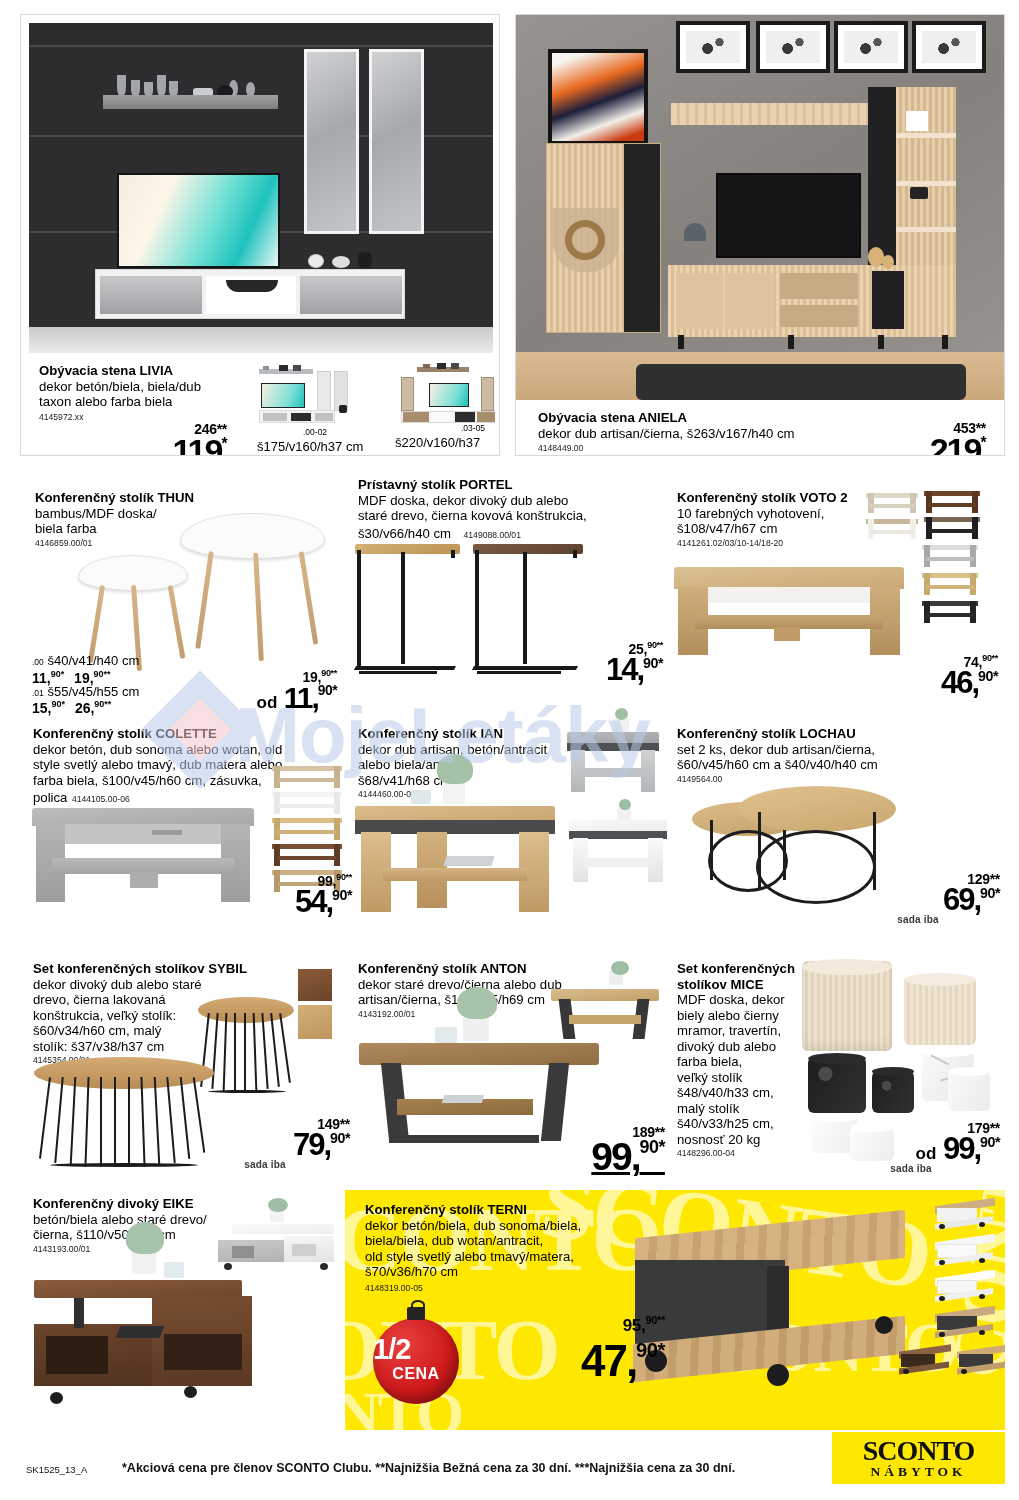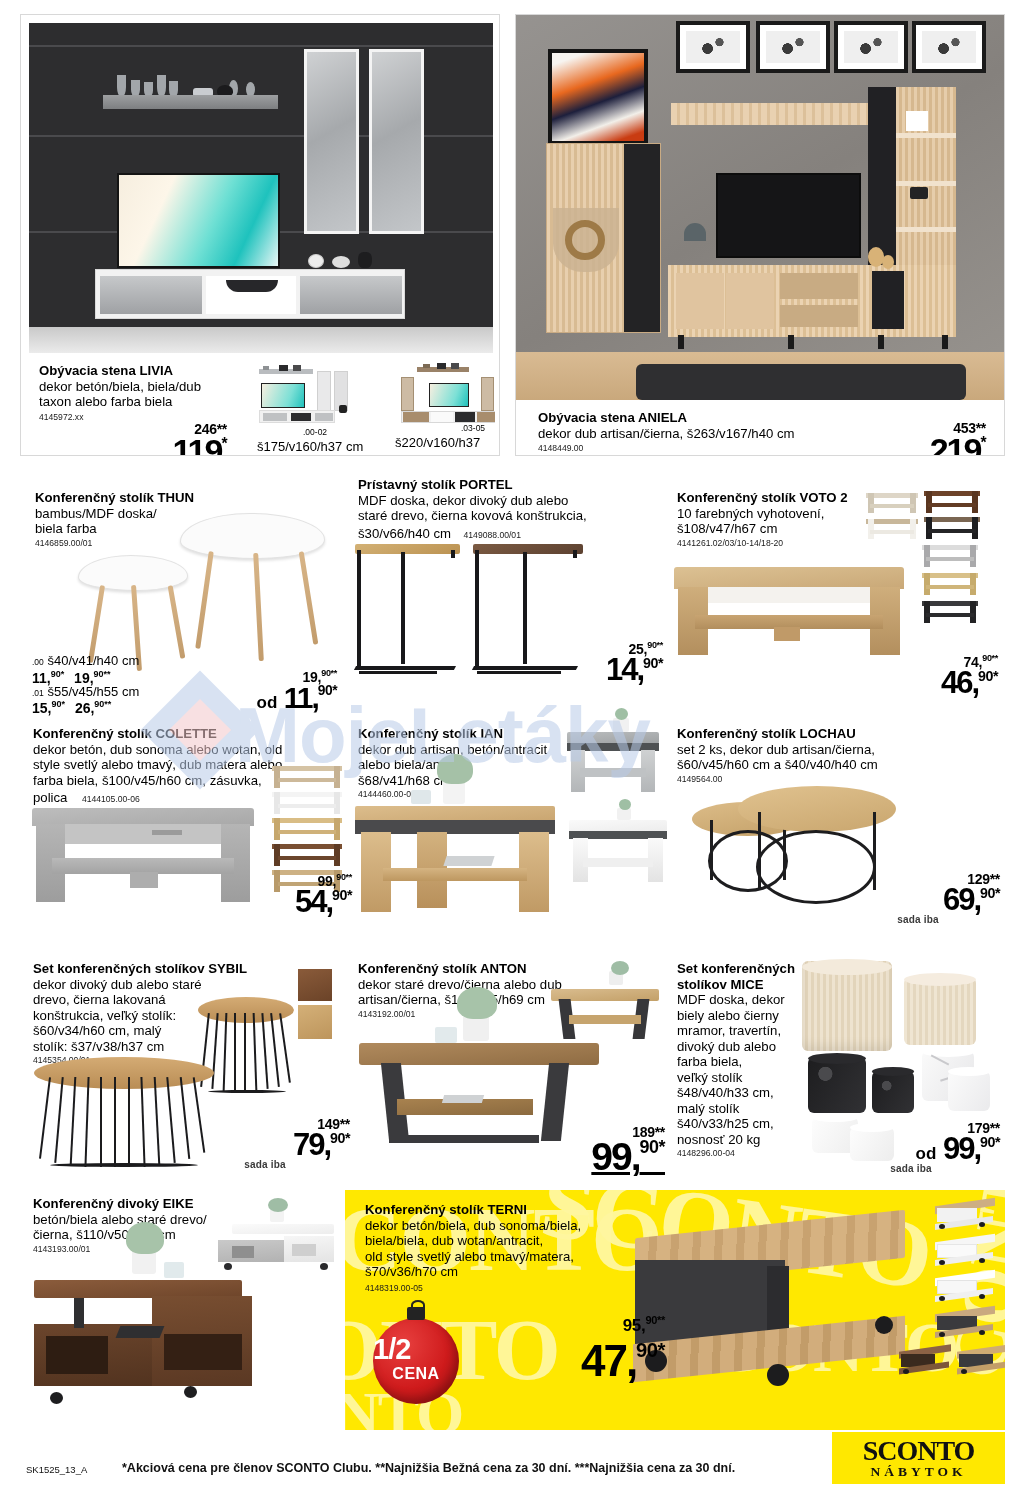--- a/index.html
+++ b/index.html
@@ -500,21 +500,21 @@
   </div>
 
   <div style="position:absolute;left:20px;top:724px;width:320px;height:220px;">
     <div class="cap" style="left:13px;top:2px;width:268px;">
       <div class="name">Konferenčný stolík COLETTE</div>
       <div class="desc">dekor betón, dub sonoma alebo wotan, old</div>
       <div class="desc">style svetlý alebo tmavý, dub matera alebo</div>
       <div class="desc">farba biela, š100/v45/h60 cm, zásuvka,</div>
       <div style="display:inline-block;">
         <span class="desc">polica</span>
-        <span class="code" style="margin-left:10px;">4144105.00-06</span>
+        <span class="code" style="margin-left:0;">4144105.00-06</span>
       </div>
     </div>
 
     <div style="position:absolute;left:252px;top:42px;width:80px;height:120px;">
       <div class="mini" style="left:0;top:0;width:70px;height:22px;">
         <i class="mt" style="background:#d5c3a4"></i>
           <i class="ml" style="left:2px;background:#c6b191"></i>
           <i class="ml" style="right:2px;background:#c6b191"></i>
           <i class="ms" style="top:12px;background:#cdb99a"></i>
         </div>

